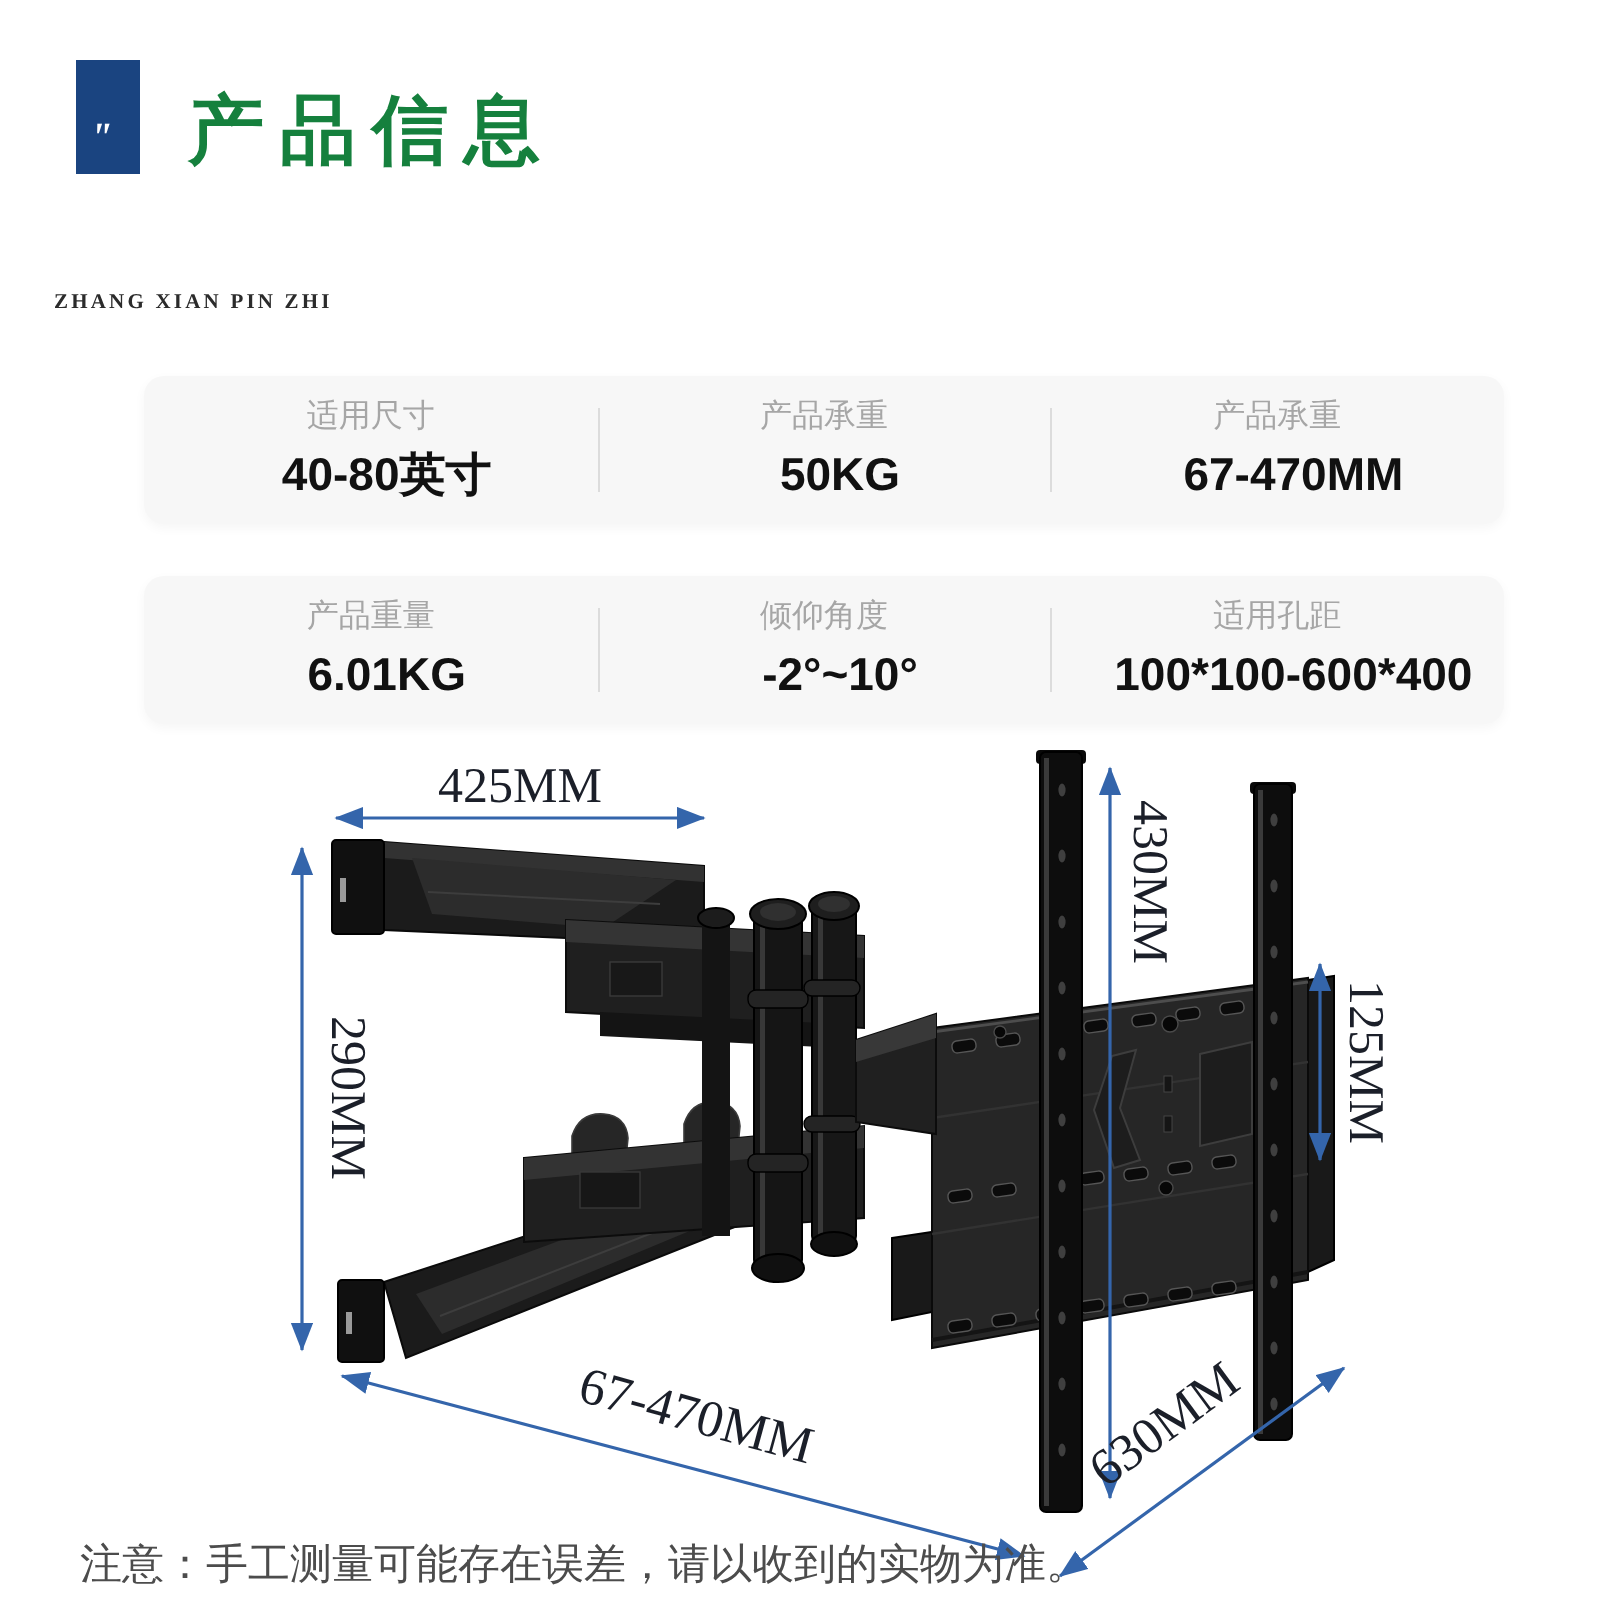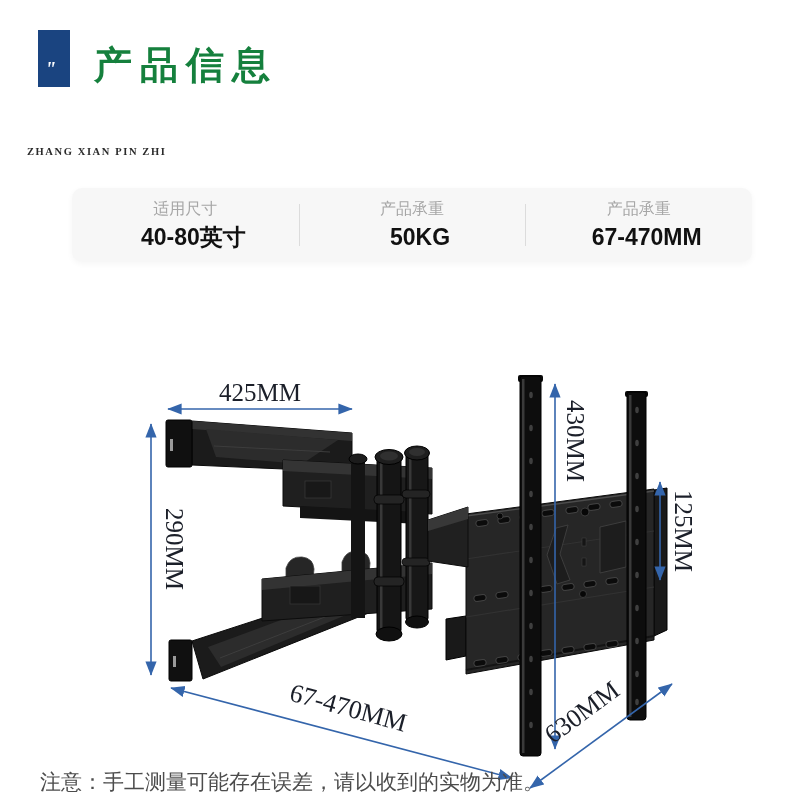--- a/index.html
+++ b/index.html
@@ -49,20 +49,34 @@
     <div class="cell">
       <div class="spec-label">产品承重</div>
       <div class="spec-value">50KG</div>
     </div>
     <div class="cell">
       <div class="spec-label">产品承重</div>
       <div class="spec-value">67-470MM</div>
     </div>
   </div>
 
+  <div class="card r2">
+    <div class="cell">
+      <div class="spec-label">产品重量</div>
+      <div class="spec-value">6.01KG</div>
+    </div>
+    <div class="cell">
+      <div class="spec-label">倾仰角度</div>
+      <div class="spec-value">-2°~10°</div>
+    </div>
+    <div class="cell">
+      <div class="spec-label">适用孔距</div>
+      <div class="spec-value">100*100-600*400</div>
+    </div>
+  </div>
 
   <svg class="diagram" width="800" height="800" viewBox="0 0 800 800">
     <defs>
       <g id="slot">
           <rect x="-6" y="-3" width="12" height="6" rx="2.5" fill="#0b0b0b" stroke="#565656" stroke-width="0.7"></rect>
         </g>
       <marker id="arrE" markerWidth="11" markerHeight="9" refX="8.5" refY="3.5" orient="auto">
         <path d="M0,0 L9,3.5 L0,7 Z" fill="#3465ab"></path>
       </marker>
       <marker id="arrS" markerWidth="11" markerHeight="9" refX="8.5" refY="3.5" orient="auto-start-reverse">

